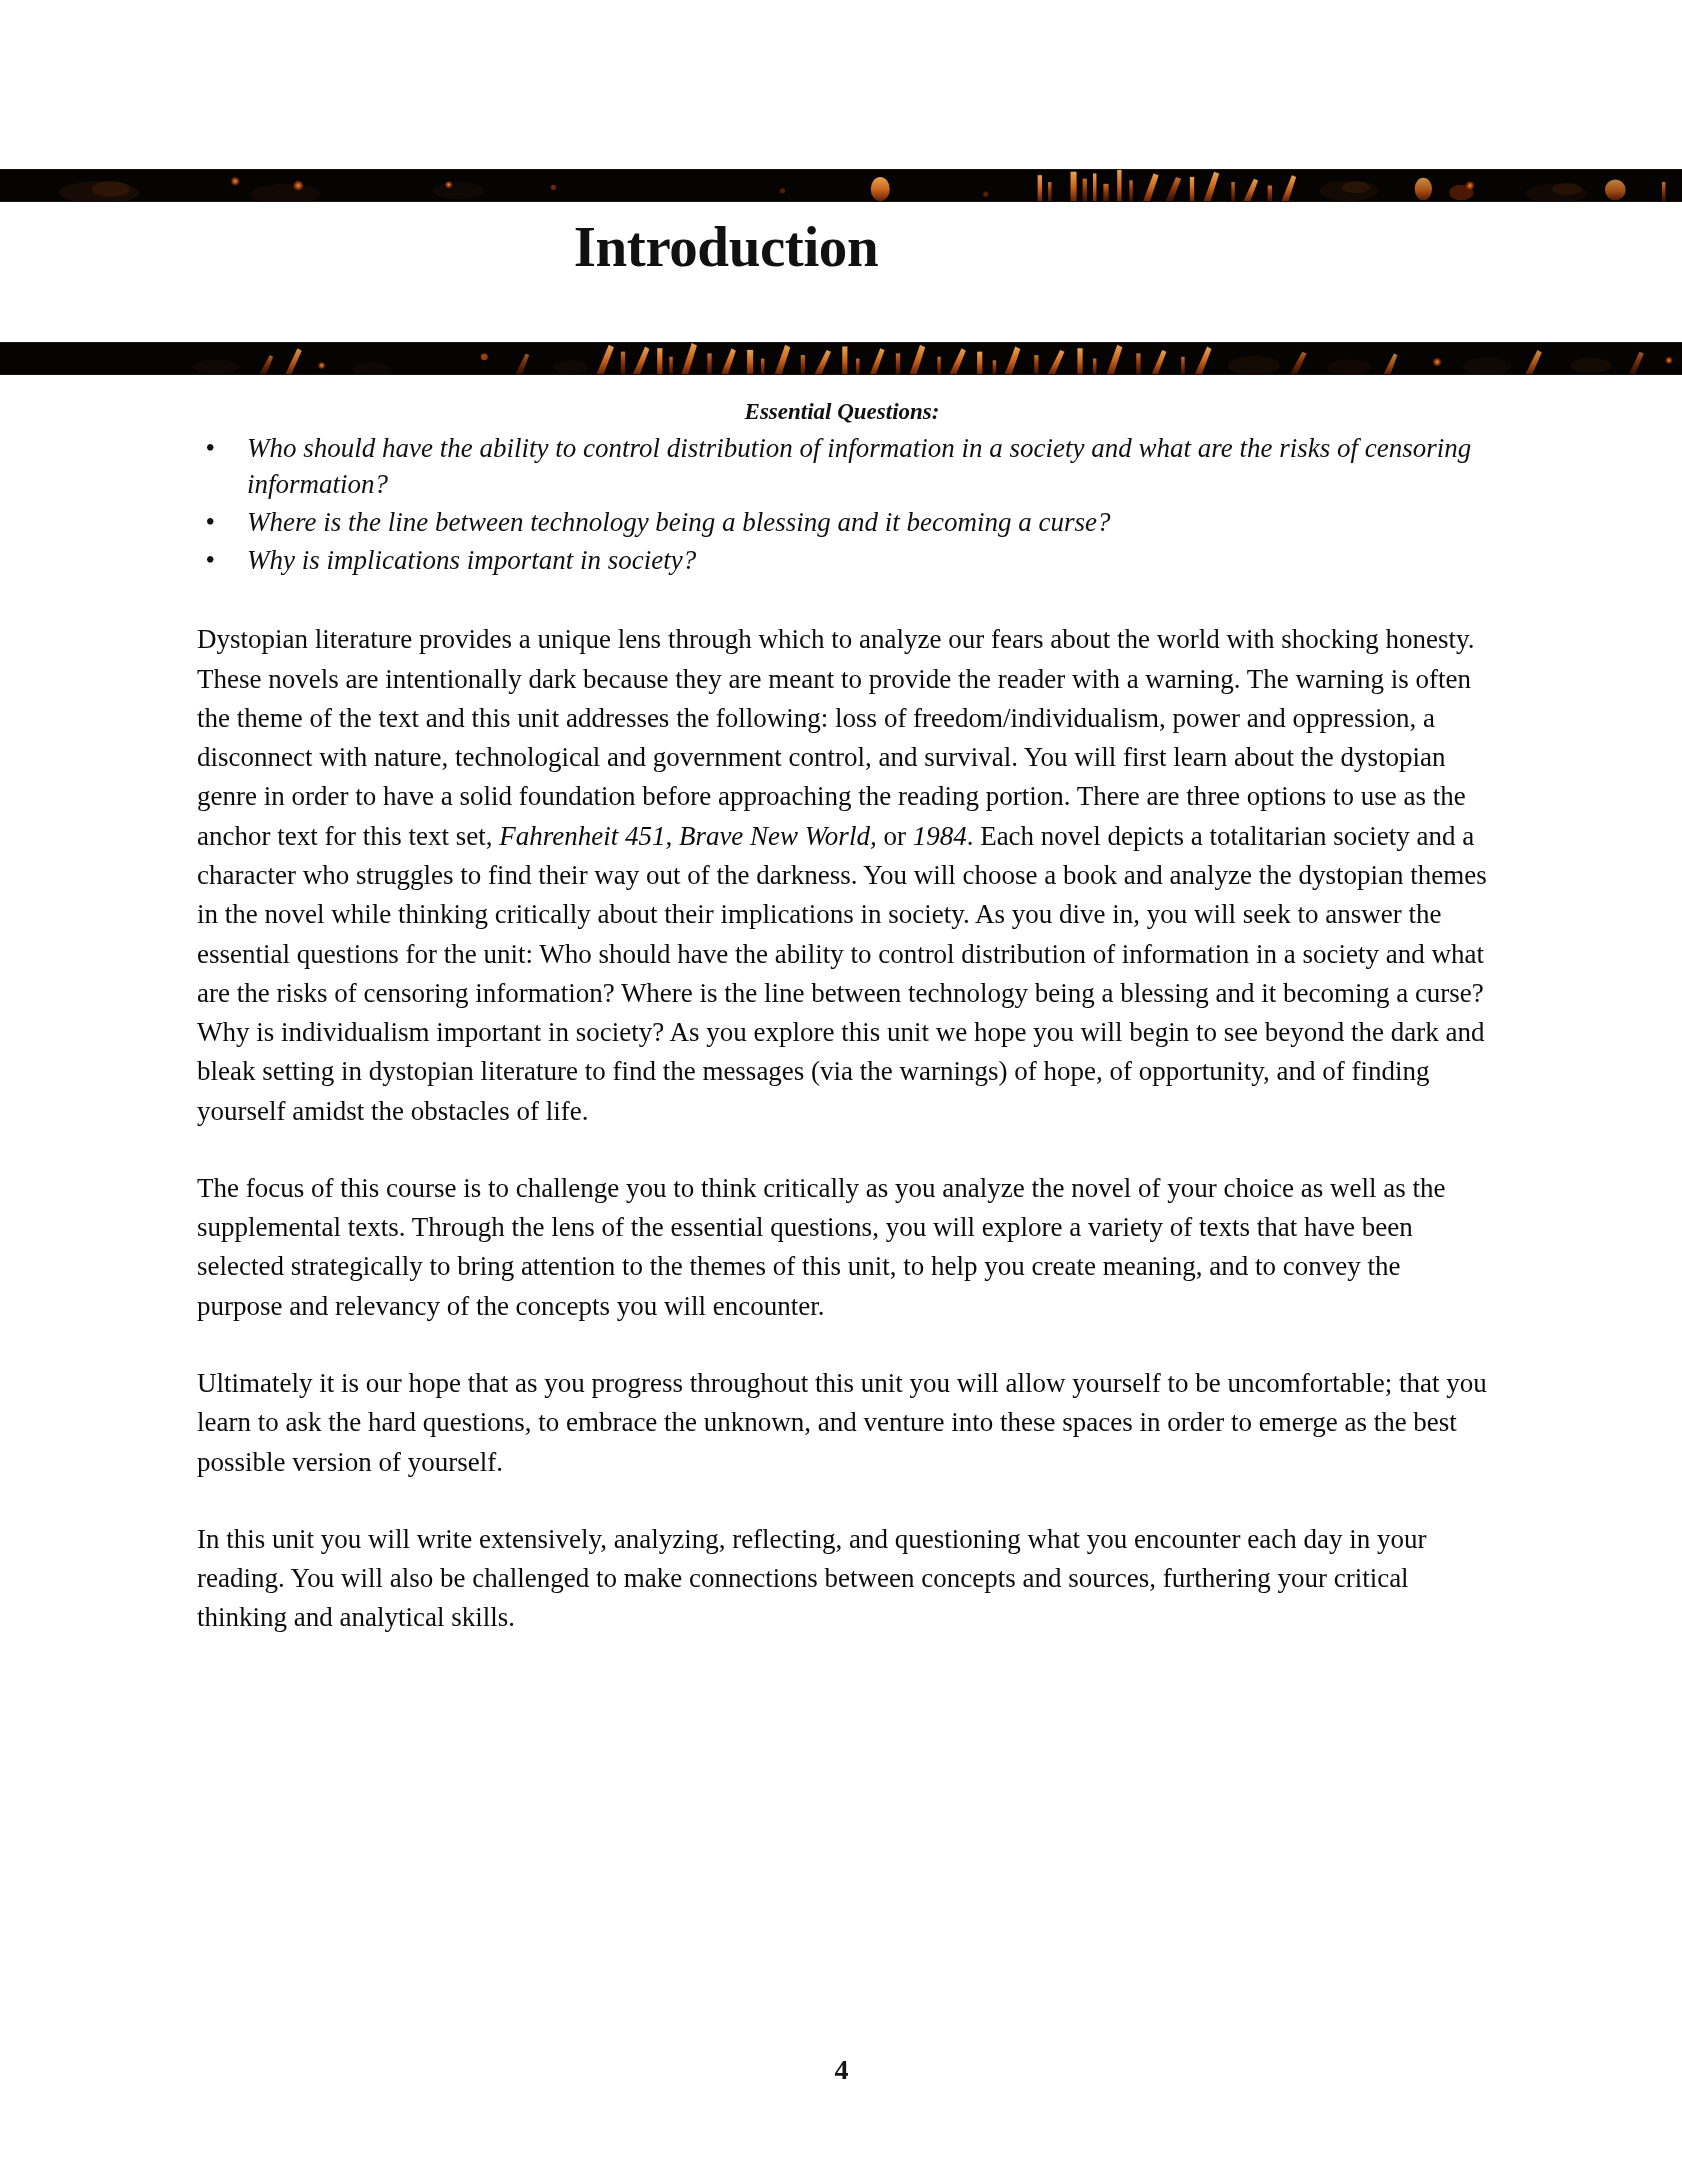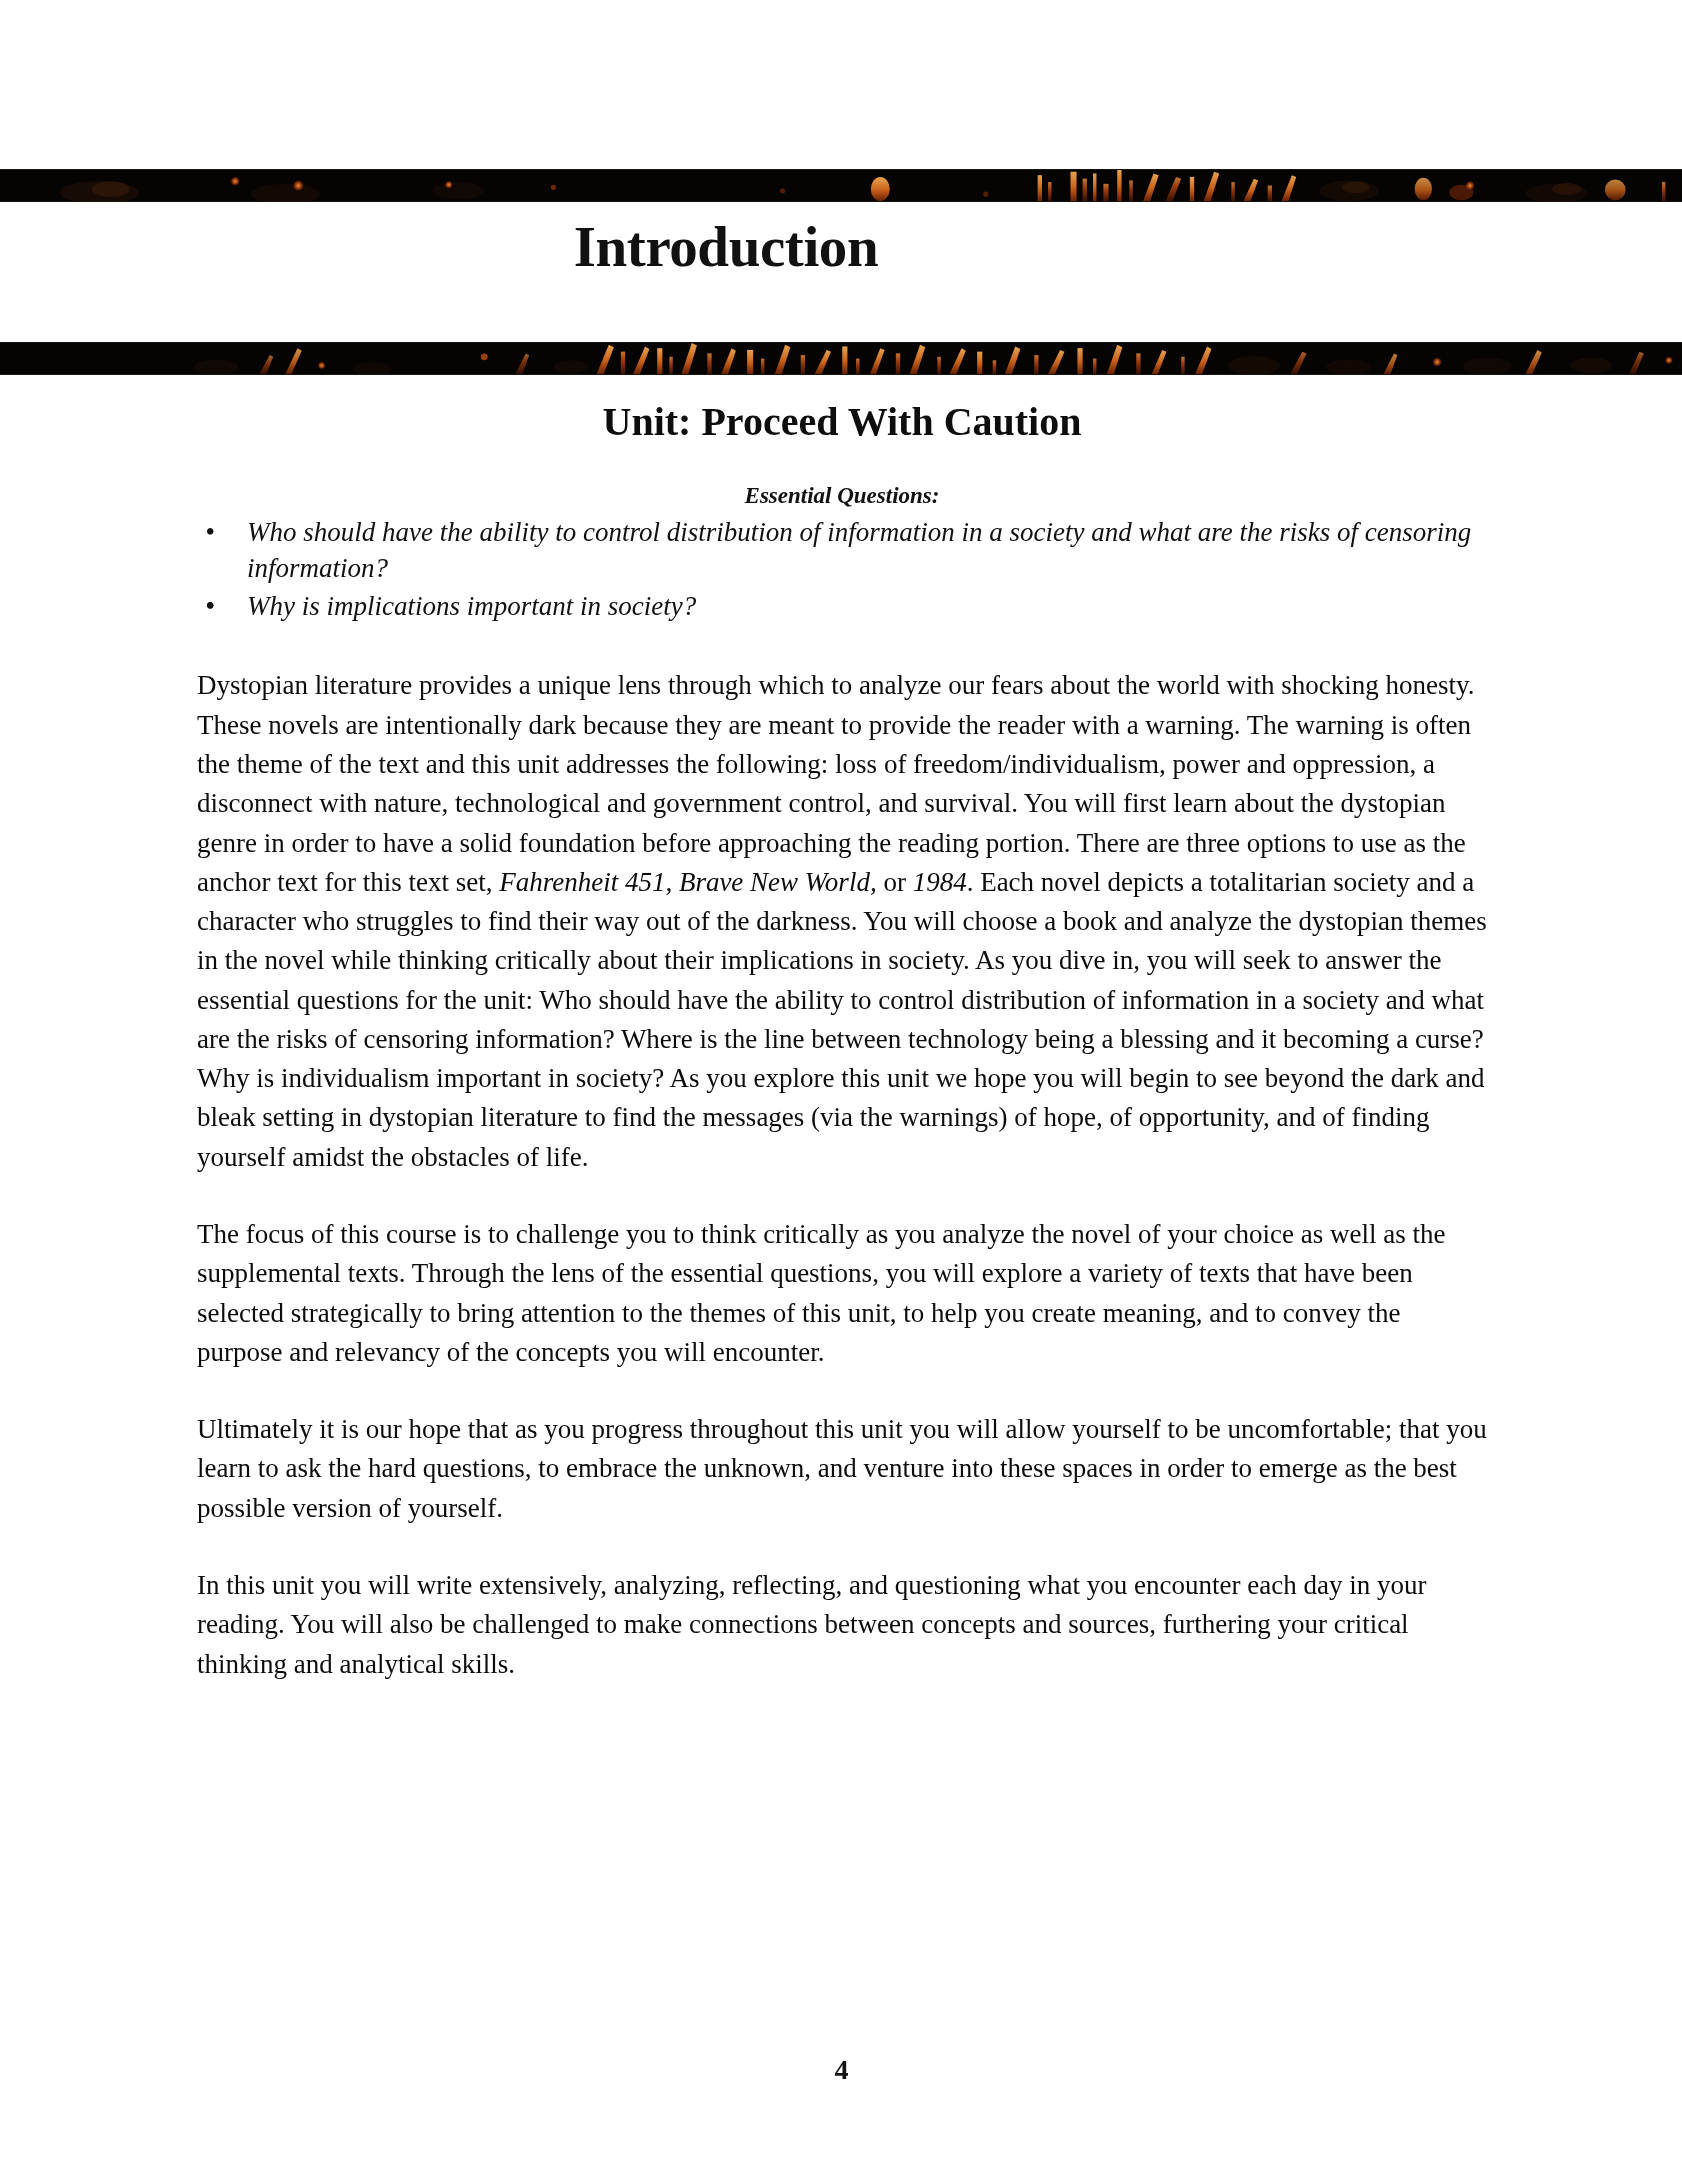--- a/index.html
+++ b/index.html
@@ -264,31 +264,31 @@
       <ellipse cx="1720" cy="27" rx="28" ry="10" fill="#160c05" opacity="0.7"></ellipse>
       <polygon points="1764,36 1778,8 1783,11 1772,36" fill="url(#fgA)" opacity="0.85"></polygon>
       <ellipse cx="1840" cy="26" rx="24" ry="9" fill="#1b0e06" opacity="0.7"></ellipse>
       <polygon points="1884,36 1896,10 1901,12 1891,36" fill="url(#fgB)" opacity="0.8"></polygon>
       <circle cx="1930" cy="20" r="5" fill="url(#emberA)"></circle>
     </svg>
   </div>
 
   <div class="content">
 
-    <h1 class="unit-heading">Unit: Proceed With Caution</h1>
 
     <div class="eq-label">Essential Questions:</div>
 
     <ul class="eq-list">
       <li class="eq-item">
         <span class="bullet">•</span>
         <span>Who should have the ability to control distribution of information in a society and what are the risks of censoring information?</span>
       </li>
       <li class="eq-item">
         <span class="bullet">•</span>
+        <span>Where is the line between technology being a blessing and it becoming a curse?</span>
       </li>
       <li class="eq-item">
         <span class="bullet">•</span>
         <span>Why is implications important in society?</span>
       </li>
     </ul>
 
     <div class="body-block">
       <p class="para"><span>Dystopian literature provides a unique lens through which to analyze our fears about the world with shocking honesty. These novels are intentionally dark because they are meant to provide the reader with a warning. The warning is often the theme of the text and this unit addresses the following: loss of freedom/individualism, power and oppression, a disconnect with nature, technological and government control, and survival. You will first learn about the dystopian genre in order to have a solid foundation before approaching the reading portion. There are three options to use as the anchor text for this text set, </span><em>Fahrenheit 451, Brave New World,</em><span> or </span><em>1984</em><span>. Each novel depicts a totalitarian society and a character who struggles to find their way out of the darkness. You will choose a book and analyze the dystopian themes in the novel while thinking critically about their implications in society. As you dive in, you will seek to answer the essential questions for the unit: Who should have the ability to control distribution of information in a society and what are the risks of censoring information? Where is the line between technology being a blessing and it becoming a curse? Why is individualism important in society? As you explore this unit we hope you will begin to see beyond the dark and bleak setting in dystopian literature to find the messages (via the warnings) of hope, of opportunity, and of finding yourself amidst the obstacles of life.</span></p>
 

